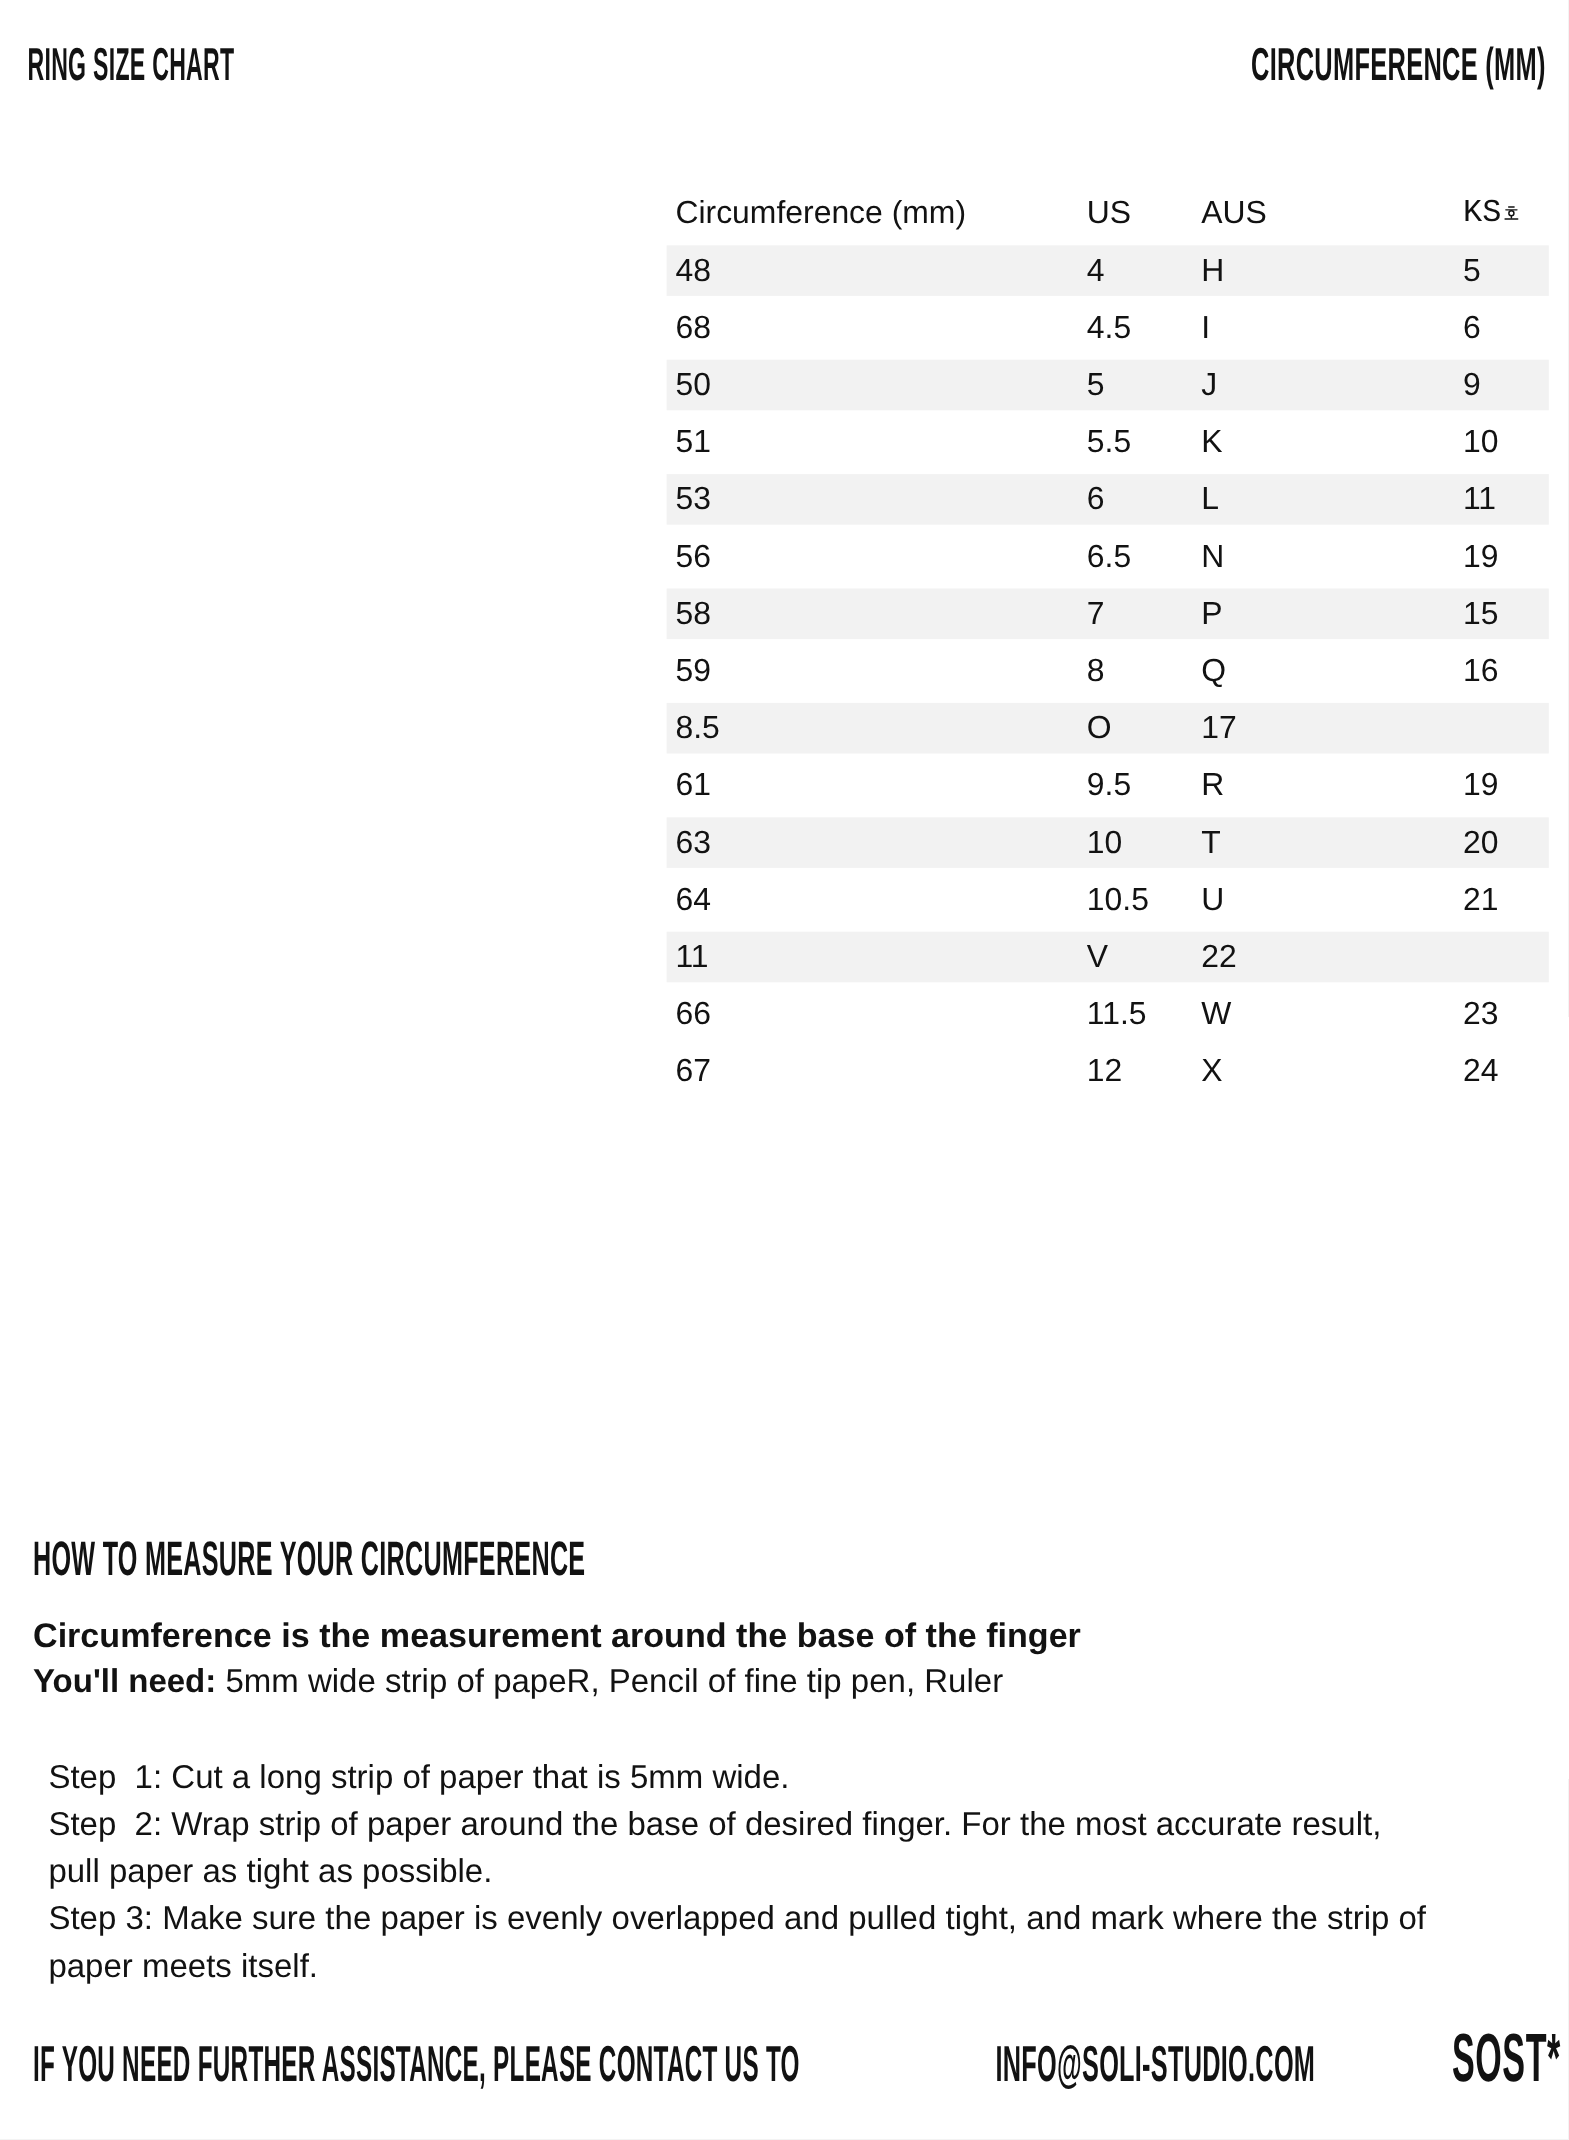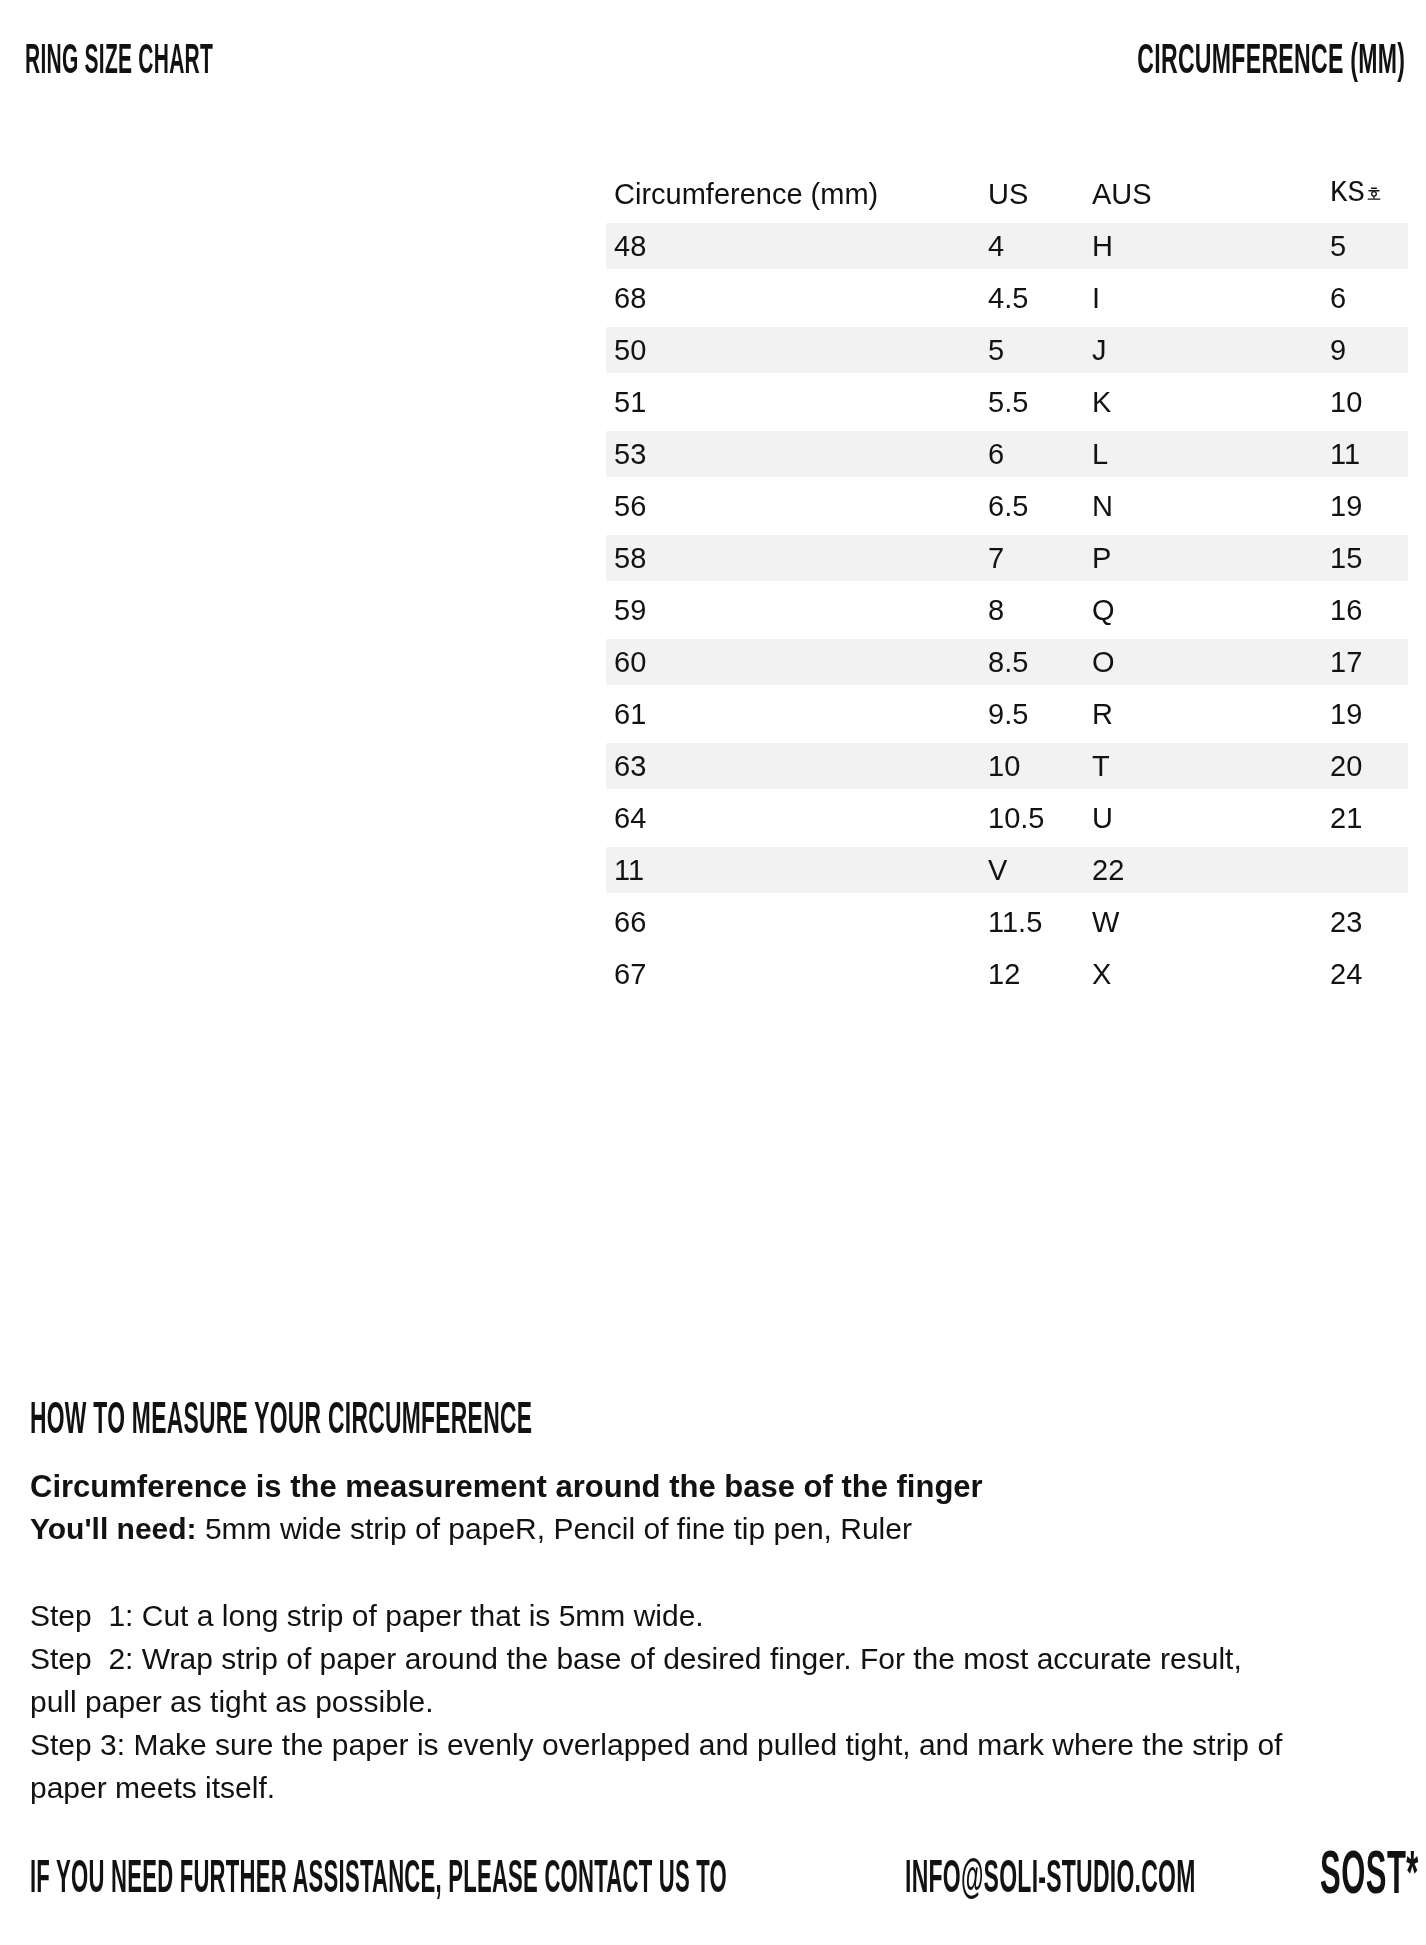--- a/index.html
+++ b/index.html
@@ -78,21 +78,21 @@
   .intro-bold{
     position:absolute;left:30px;top:1468px;
     font-size:31px;font-weight:700;line-height:37px;
   }
   .need-line{
     position:absolute;left:30px;top:1510px;
     font-size:30px;line-height:37px;
   }
   .need-line b{font-weight:700;}
   .steps{
-    position:absolute;left:30px;top:1594px;
+    position:absolute;left:44px;top:1594px;
     font-size:30px;
   }
   .steps .step-line{
     line-height:43px;
     white-space:pre-wrap;
   }
 
   
   .footer-assistance{
     position:absolute;left:30px;top:1852px;
@@ -177,21 +177,20 @@
         <span>P</span>
         <span>15</span>
       </div>
         <div class="row">
         <span>59</span>
         <span>8</span>
         <span>Q</span>
         <span>16</span>
       </div>
         <div class="row shaded">
-        <span>60</span>
         <span>8.5</span>
         <span>O</span>
         <span>17</span>
       </div>
         <div class="row">
         <span>61</span>
         <span>9.5</span>
         <span>R</span>
         <span>19</span>
       </div>

